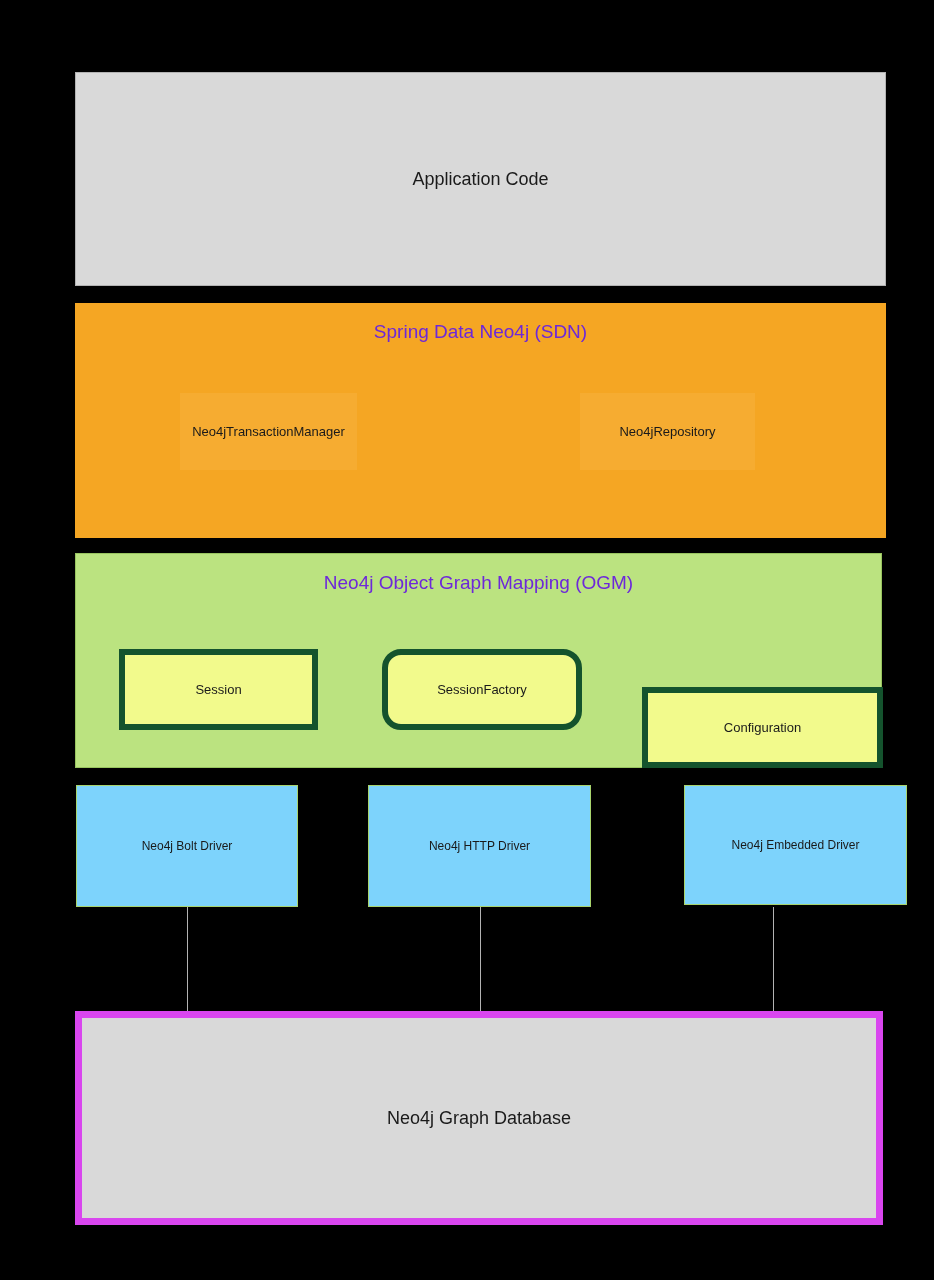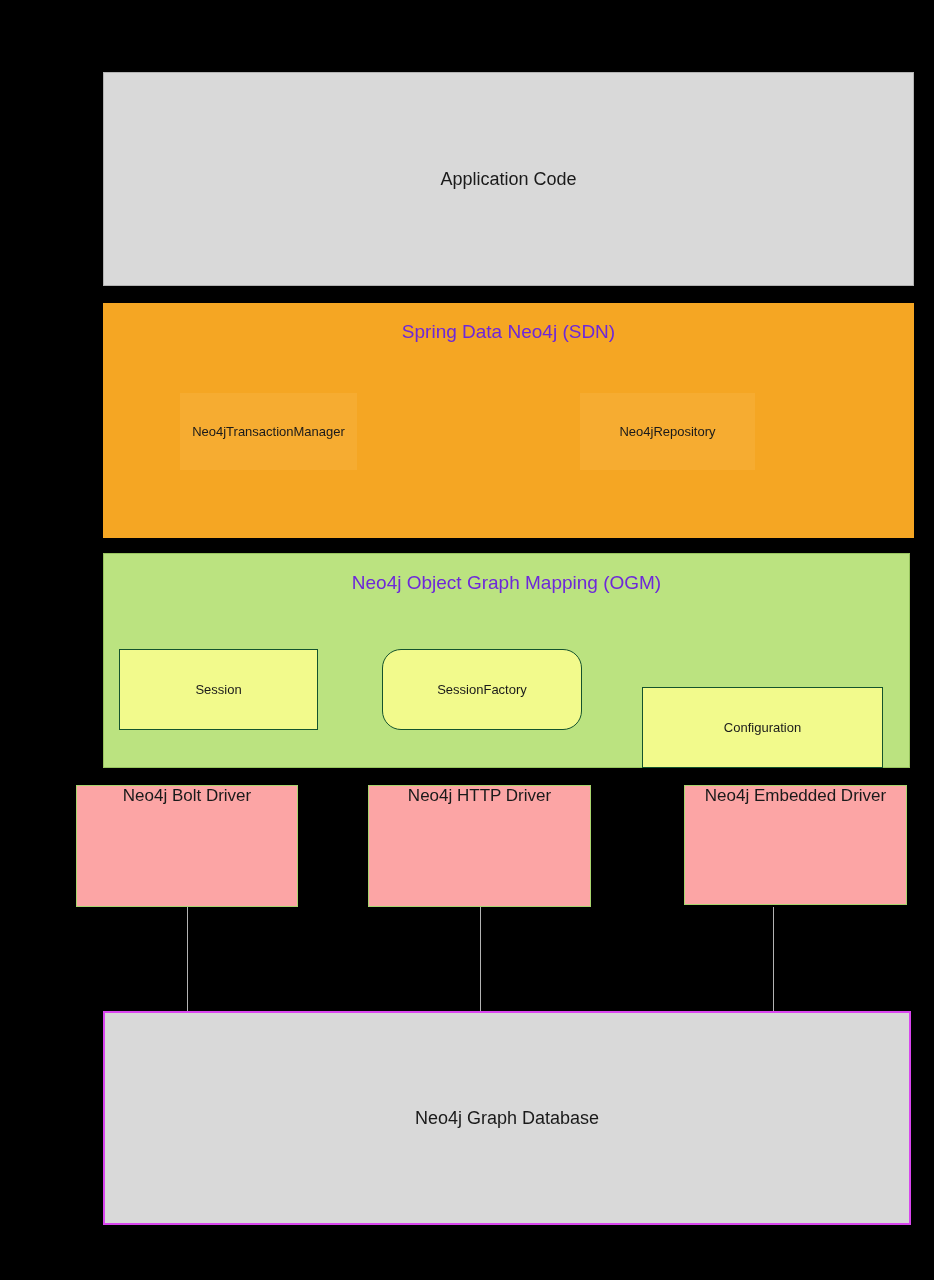--- a/index.html
+++ b/index.html
@@ -16,21 +16,20 @@
     width: 934px;
     height: 1280px;
     background: #000000;
     overflow: hidden;
   }
   .layer {
     position: absolute;
     box-sizing: border-box;
     display: flex;
     justify-content: center;
-    margin-left: 28px;
   }
   .layer-app {
     left: 75px;
     top: 72px;
     width: 811px;
     height: 214px;
     background: #d9d9d9;
     border: 1px solid #b3b3b3;
     align-items: center;
   }
@@ -50,21 +49,21 @@
     background: #bbe380;
     border: 1px solid #98c45f;
     align-items: flex-start;
   }
   .layer-db {
     left: 75px;
     top: 1011px;
     width: 808px;
     height: 214px;
     background: #d9d9d9;
-    border: 2px solid #d946ef;
+    border: 7px solid #d946ef;
     align-items: center;
   }
 
   .layer-title {
     font-size: 19px;
     color: #6d28d9;
     text-align: center;
     width: 100%;
   }
   .layer-title-sdn { margin-top: 18px; }
@@ -90,42 +89,42 @@
     text-align: center;
   }
   .sdn-sub-tx   { left: 180px; top: 393px; width: 177px; height: 77px; }
   .sdn-sub-repo { left: 580px; top: 393px; width: 175px; height: 77px; }
 
   
   .ogm-sub {
     position: absolute;
     box-sizing: border-box;
     background: #f2fa8c;
-    border: 1px solid #14532d;
+    border: 6px solid #14532d;
     display: flex;
     align-items: center;
     justify-content: center;
     font-size: 13px;
     color: #1a1a1a;
     text-align: center;
   }
   .ogm-sub-session  { left: 119px; top: 649px; width: 199px; height: 81px; }
   .ogm-sub-factory  { left: 382px; top: 649px; width: 200px; height: 81px; border-radius: 19px; }
   .ogm-sub-config   { left: 642px; top: 687px; width: 241px; height: 81px; }
 
   
   .driver {
     position: absolute;
     box-sizing: border-box;
-    background: #fca5a5;
+    background: #7dd3fc;
     border: 1px solid #a8d46e;
     display: flex;
-    align-items: flex-start;
+    align-items: center;
     justify-content: center;
-    font-size: 17px;
+    font-size: 12px;
     color: #1a1a1a;
     text-align: center;
   }
   .driver-bolt     { left: 76px;  top: 785px; width: 222px; height: 122px; }
   .driver-http     { left: 368px; top: 785px; width: 223px; height: 122px; }
   .driver-embedded { left: 684px; top: 785px; width: 223px; height: 120px; }
 
   
   .connector {
     position: absolute;

